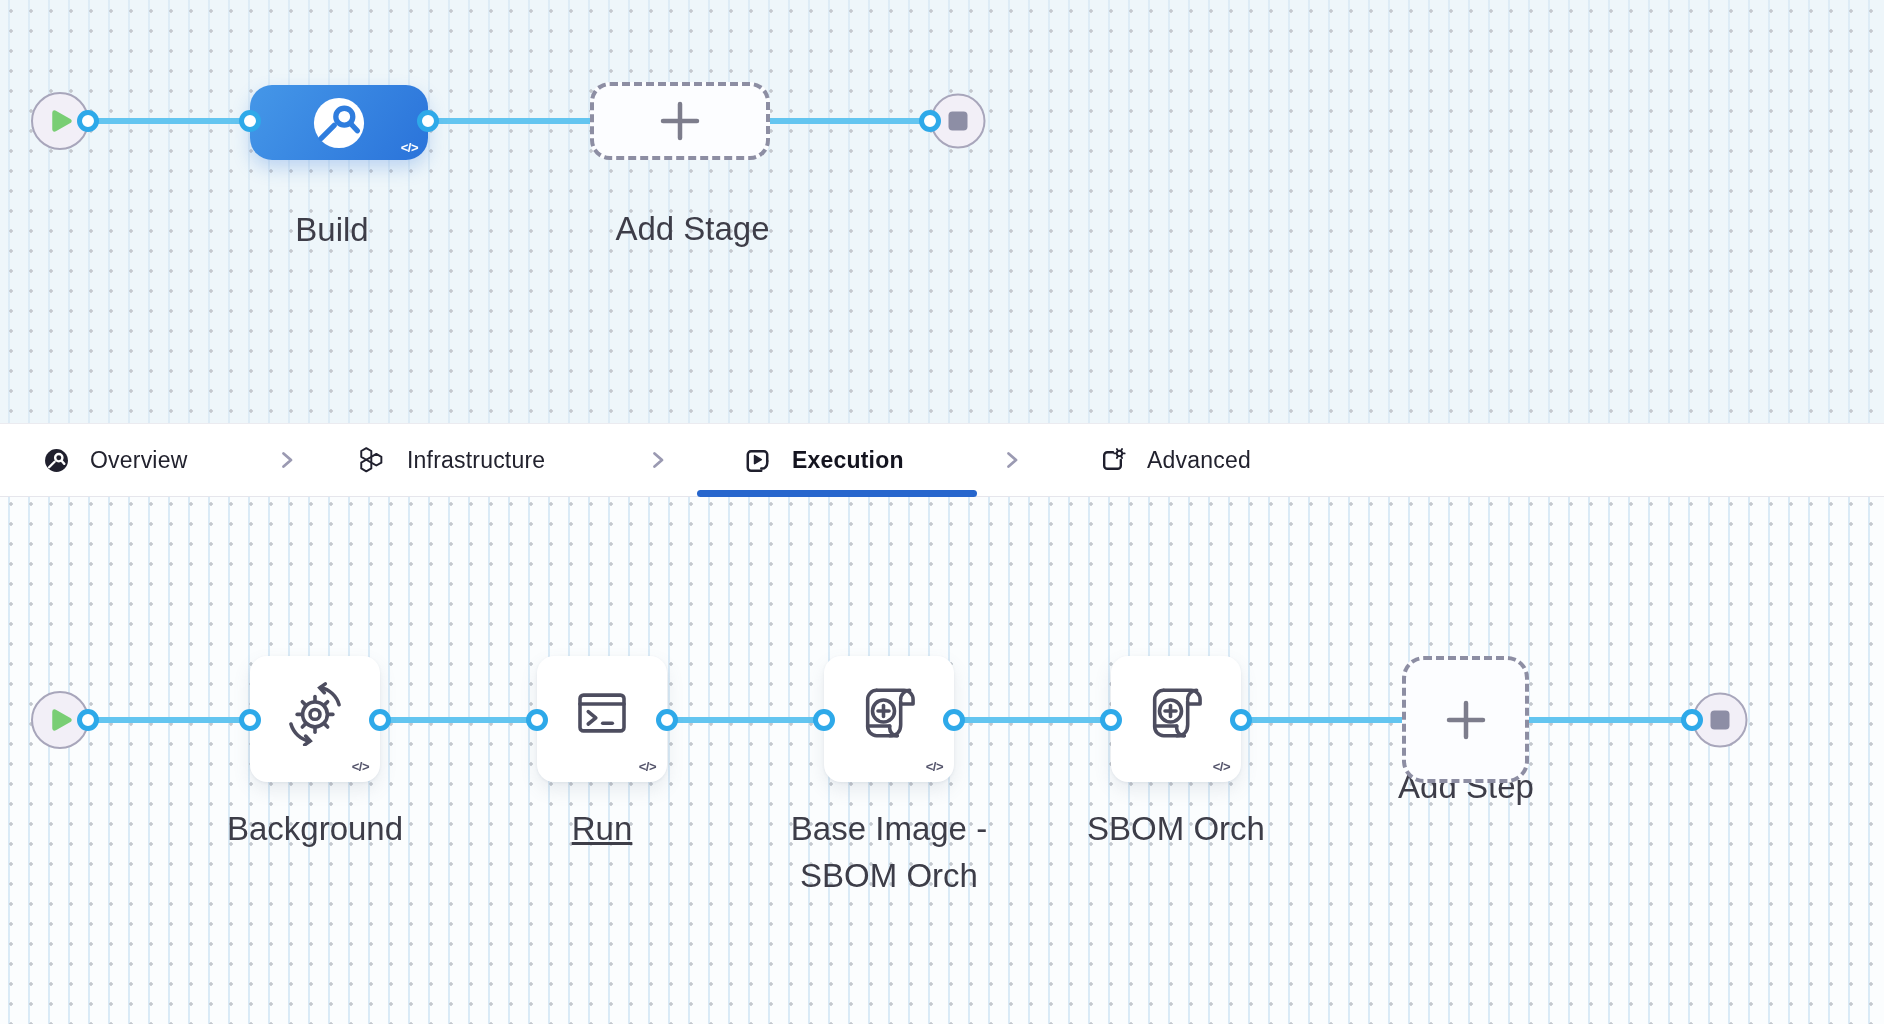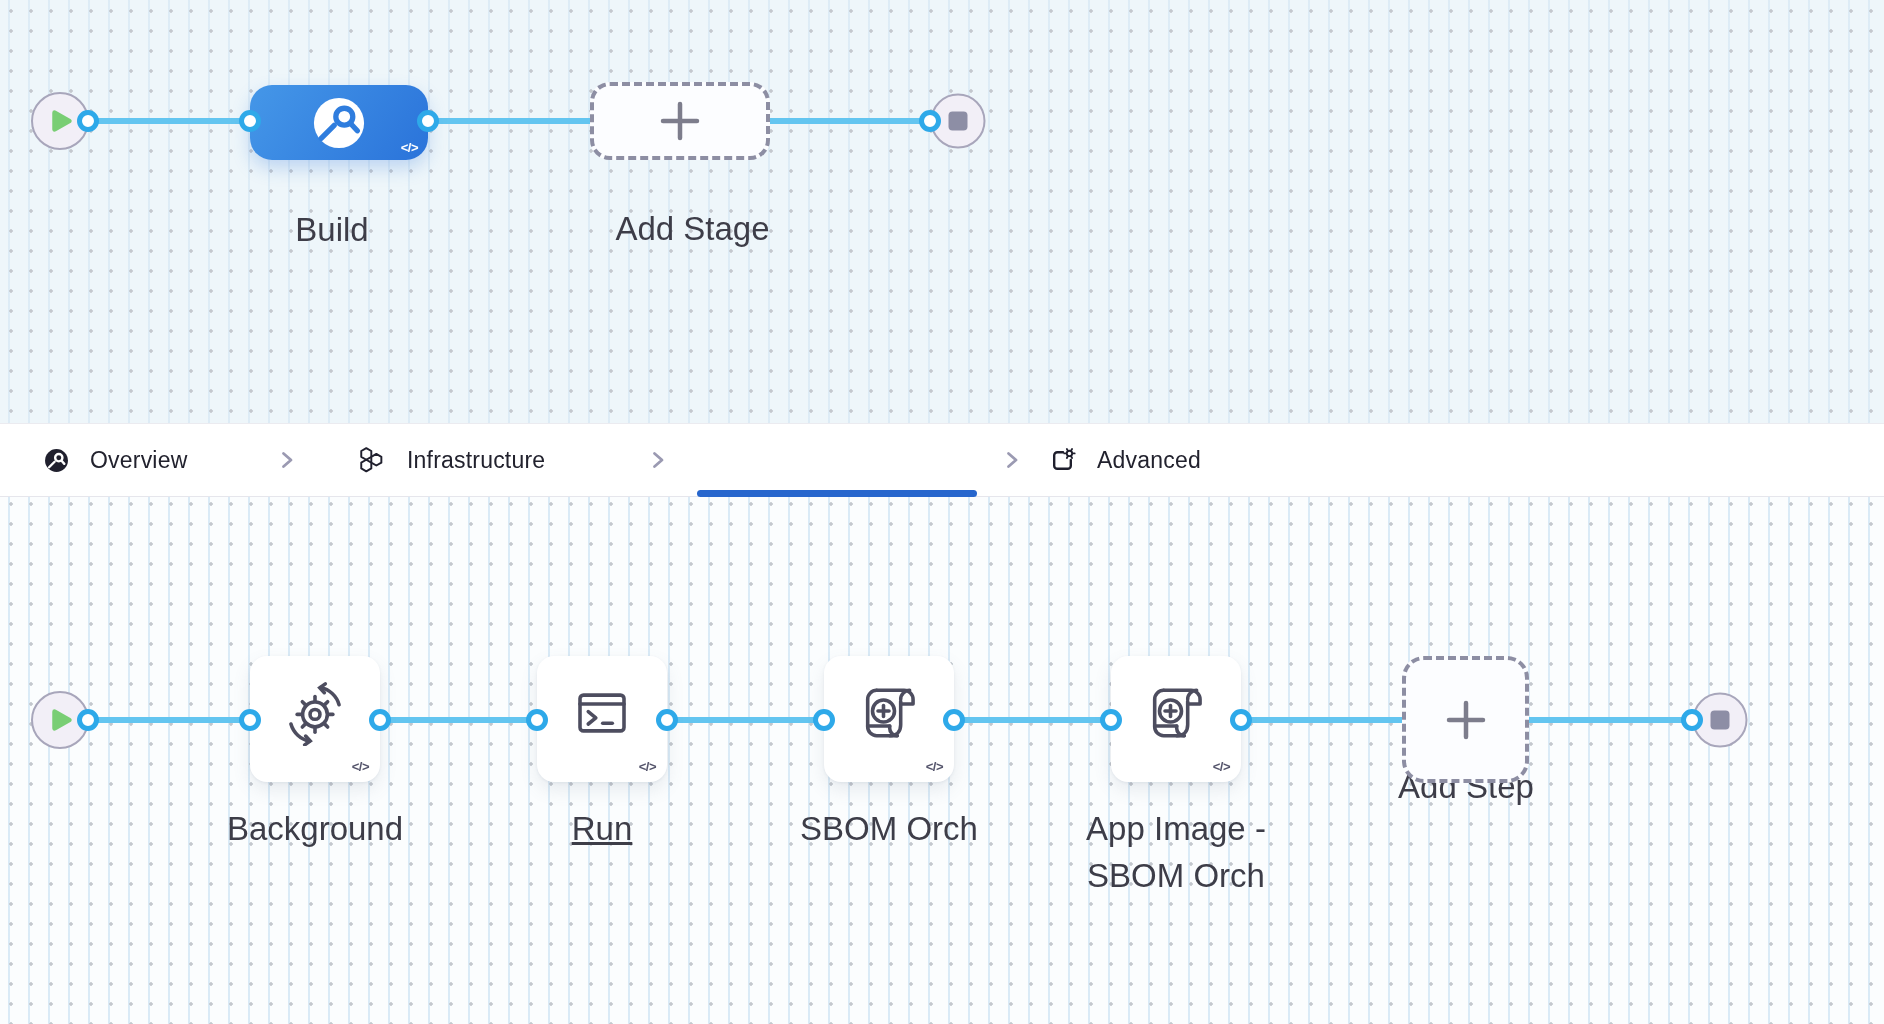--- a/index.html
+++ b/index.html
@@ -165,26 +165,36 @@
           <polygon points="20,8.2 25.2,11.2 25.2,17.2 20,20.2 14.8,17.2 14.8,11.2"></polygon>
         </g>
       </svg>
       <span class="tab-label">Infrastructure</span>
     </div>
 
     <svg class="crumb-chevron" style="left:645px;" width="26" height="26" viewBox="0 0 26 26">
       <path d="M9.5 6.5 L17 13 L9.5 19.5" stroke="#9b9ab2" stroke-width="2.8" fill="none" stroke-linecap="round" stroke-linejoin="round"></path>
     </svg>
 
+    <div class="tab" style="left:744px;">
+      <svg width="27" height="27" viewBox="0 0 25 25">
+        <g stroke="#1f1f2d" stroke-width="2.3" fill="none" stroke-linecap="round" stroke-linejoin="round">
+          <path d="M21.5 13 V7 a3 3 0 0 0 -3 -3 h-12 a3 3 0 0 0 -3 3 v12 a3 3 0 0 0 3 3 h9.5"></path>
+          <path d="M21.5 13 v2 a5 5 0 0 1 -5 5 h-0.5"></path>
+        </g>
+        <path d="M9.8 8 L16 11.7 L9.8 15.4 Z" fill="#1f1f2d" stroke="#1f1f2d" stroke-width="1.5" stroke-linejoin="round"></path>
+      </svg>
+      <span class="tab-label active">Execution</span>
+    </div>
 
     <svg class="crumb-chevron" style="left:999px;" width="26" height="26" viewBox="0 0 26 26">
       <path d="M9.5 6.5 L17 13 L9.5 19.5" stroke="#9b9ab2" stroke-width="2.8" fill="none" stroke-linecap="round" stroke-linejoin="round"></path>
     </svg>
 
-    <div class="tab" style="left:1049px;">
+    <div class="tab" style="left:1099px;">
       <svg width="27" height="27" viewBox="0 0 26 26">
         <g stroke="#1f1f2d" stroke-width="2.3" fill="none" stroke-linecap="round" stroke-linejoin="round">
           <path d="M13.5 5 H8 a3 3 0 0 0 -3 3 v10 a3 3 0 0 0 3 3 h10 a3 3 0 0 0 3 -3 V12.5"></path>
         </g>
         <g stroke="#1f1f2d" stroke-width="1.8" fill="none" stroke-linecap="round">
           <circle cx="19.7" cy="6.2" r="2.6"></circle>
           <line x1="23.4" y1="6.2" x2="24.7" y2="6.2"></line>
           <line x1="21.55" y1="9.4" x2="22.2" y2="10.5"></line>
           <line x1="17.85" y1="9.4" x2="17.2" y2="10.5"></line>
           <line x1="16" y1="6.2" x2="14.7" y2="6.2"></line>
@@ -260,41 +270,41 @@
         <line x1="8.5" y1="33.5" x2="24.5" y2="33.5"></line>
         <path d="M24.5 33.5 v1.5 c0 3 2.4 5.5 5.5 5.5"></path>
         <circle cx="20" cy="22.5" r="8"></circle>
         <line x1="20" y1="18.5" x2="20" y2="26.5"></line>
         <line x1="16" y1="22.5" x2="24" y2="22.5"></line>
       </g>
     </svg>
     <span class="code-badge">&lt;/&gt;</span>
   </div>
   <div class="node-label" style="left:779px; top:806px; width:220px;">
+    <div>Base Image -</div>
     <div>SBOM Orch</div>
   </div>
 
   <div class="step-box" style="left:1111px;">
     <svg class="node-icon" width="66" height="66" viewBox="0 0 48 48">
       <g stroke="#4d4d5f" stroke-width="2.6" fill="none" stroke-linecap="round" stroke-linejoin="round">
         <path d="M15 7.5 h20 c3.6 0 6.5 2.9 6.5 6.5 v3.5 h-9"></path>
         <path d="M39 7.5 c-3.6 0-6.5 2.9-6.5 6.5"></path>
         <path d="M32.5 15.5 v17 c0 4.5 -2.5 8 -8 8"></path>
         <path d="M15 7.5 c-3.6 0-6.5 2.9-6.5 6.5 v20 c0 3.6 2.9 6.5 6.5 6.5 h15"></path>
         <line x1="8.5" y1="33.5" x2="24.5" y2="33.5"></line>
         <path d="M24.5 33.5 v1.5 c0 3 2.4 5.5 5.5 5.5"></path>
         <circle cx="20" cy="22.5" r="8"></circle>
         <line x1="20" y1="18.5" x2="20" y2="26.5"></line>
         <line x1="16" y1="22.5" x2="24" y2="22.5"></line>
       </g>
     </svg>
     <span class="code-badge">&lt;/&gt;</span>
   </div>
   <div class="node-label" style="left:1066px; top:806px; width:220px;">
-    <div>App Image -</div>
     <div>SBOM Orch</div>
   </div>
 
   <div class="dashed-box dashed-step">
     <svg width="46" height="46" viewBox="0 0 46 46">
       <g stroke="#7d7d8c" stroke-width="4.5" stroke-linecap="round">
         <line x1="23" y1="6" x2="23" y2="40"></line>
           <line x1="6" y1="23" x2="40" y2="23"></line>
       </g>
     </svg>

